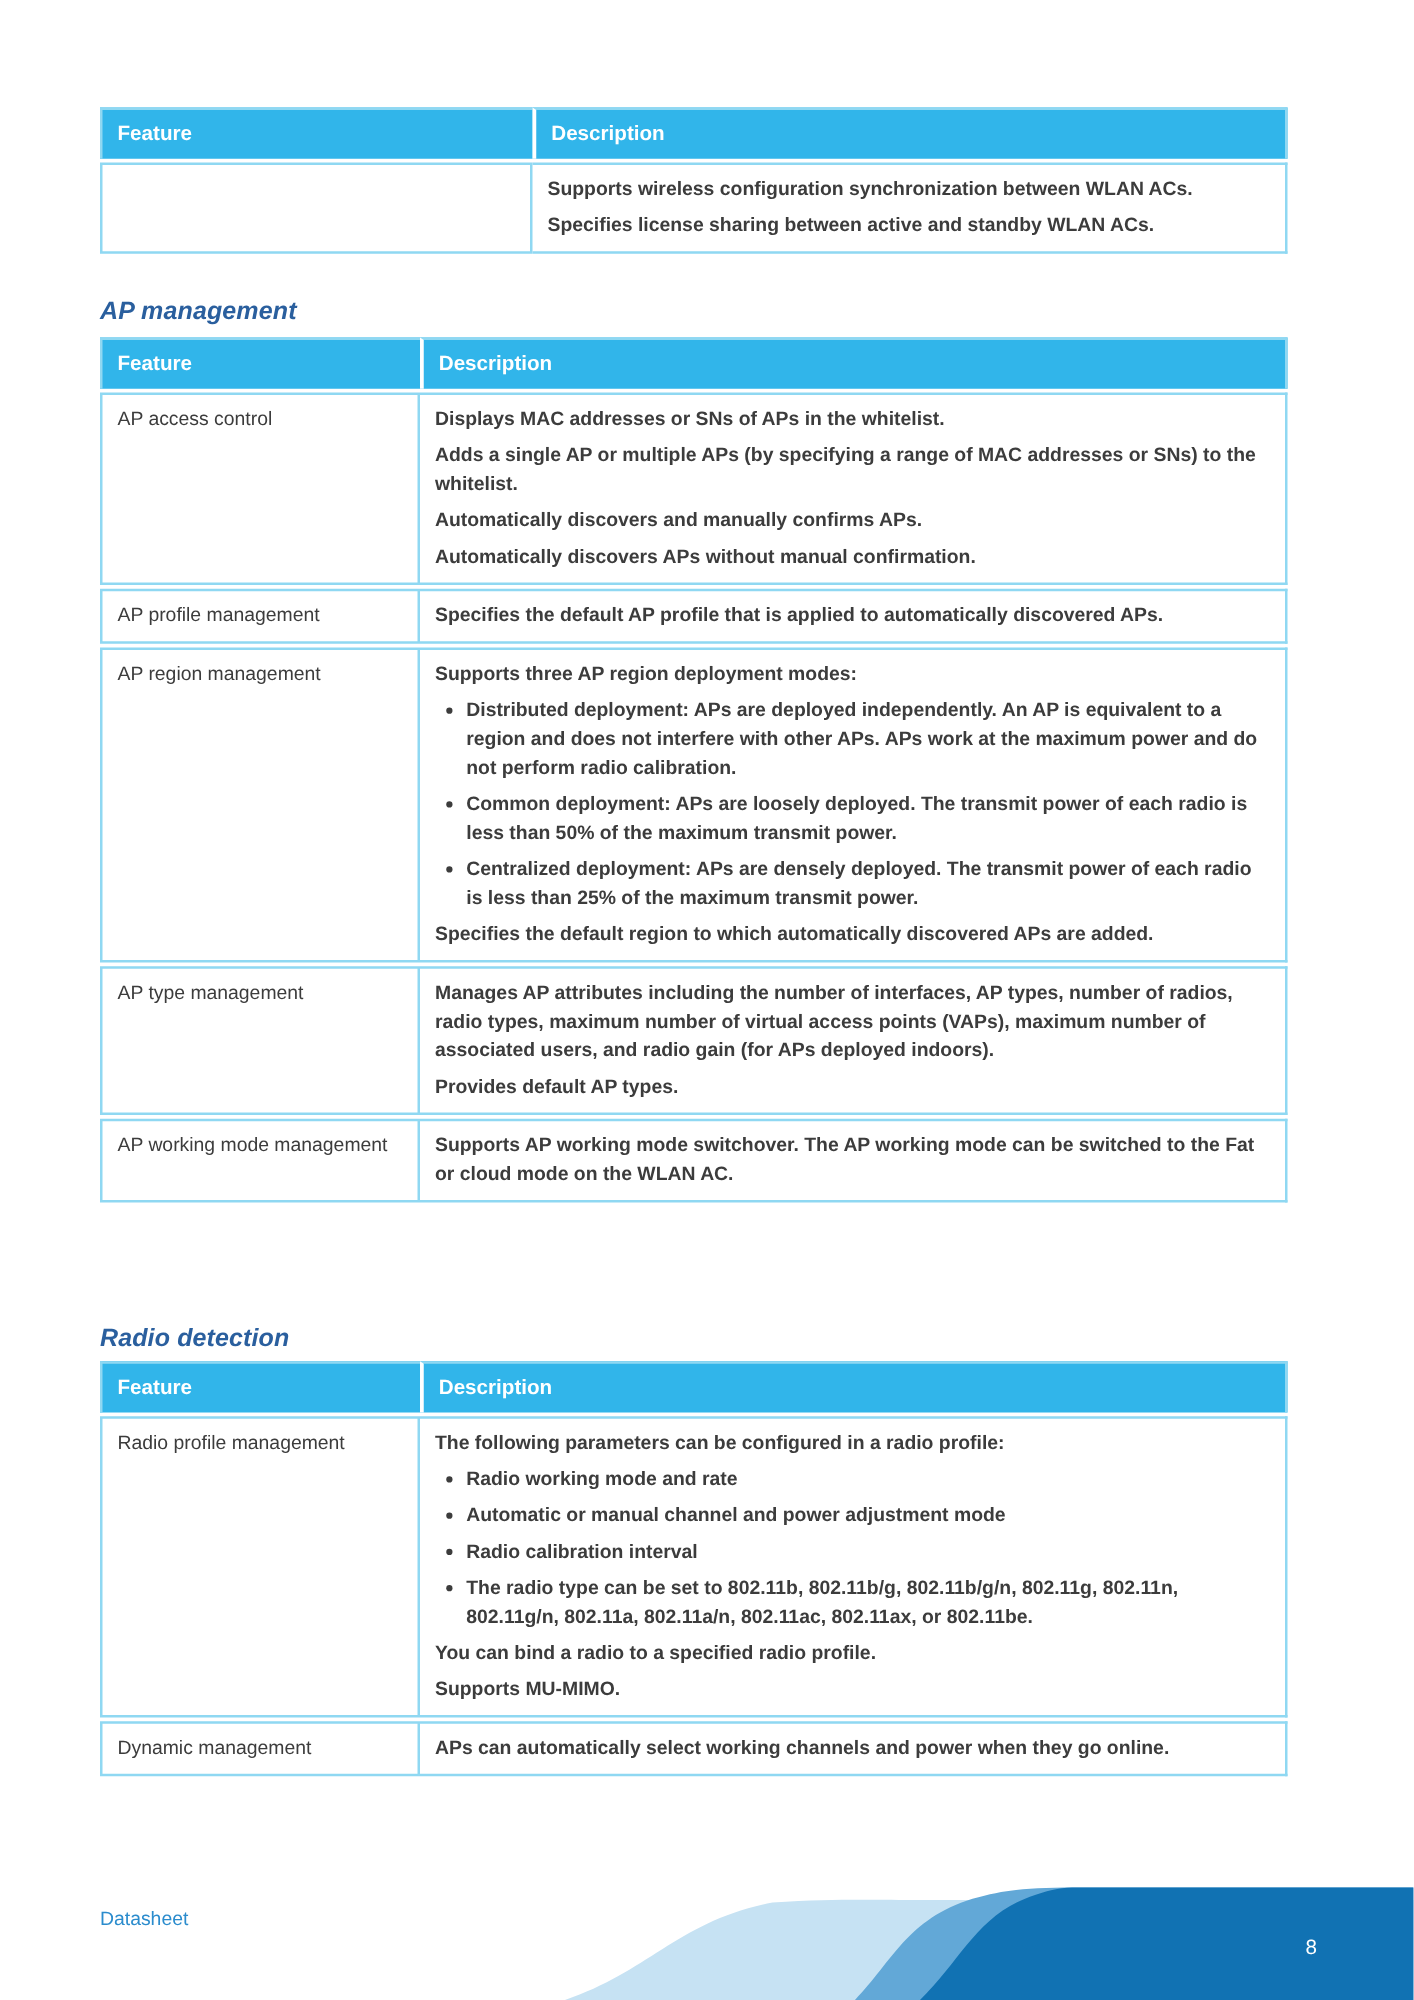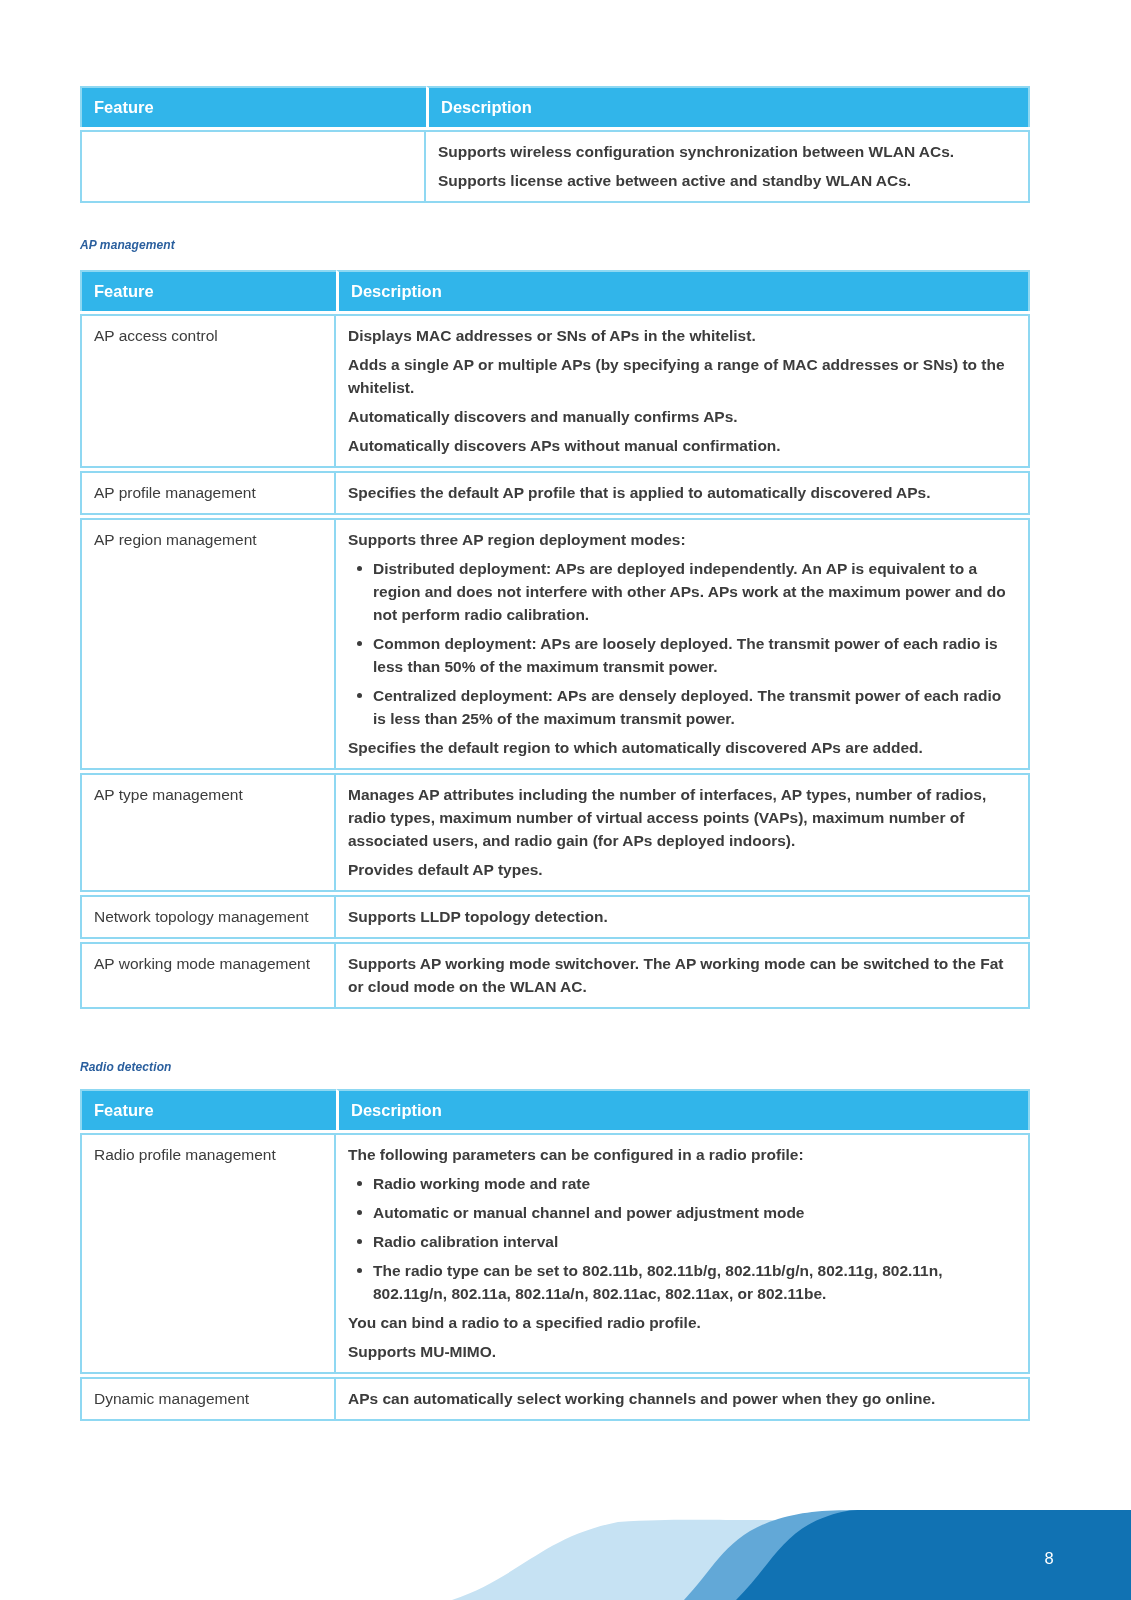--- a/index.html
+++ b/index.html
@@ -11,21 +11,21 @@
     --header_text:#ffffff;
   }
   html,body{margin:0;padding:0;background:#ffffff;}
   .page{
     position:relative;width:1131px;height:1600px;background:#ffffff;
     font-family:"Liberation Sans","DejaVu Sans",sans-serif;overflow:hidden;
   }
   .block{position:absolute;left:80px;width:1075px;}
   h3.sec-heading{
     position:absolute;left:80px;margin:0;
-    font-size:12px;font-style:italic;font-weight:bold;
+    font-size:20px;font-style:italic;font-weight:bold;
     color:var(--section_heading);letter-spacing:0.1px;
   }
   table.tbl{
     width:950px;border-collapse:separate;border-spacing:0 3px;
     table-layout:fixed;margin-top:-3px;
   }
   table.t0 col.c1{width:346px;}
   table.t1 col.c1{width:256px;}
   table.t2 col.c1{width:256px;}
   th{
@@ -72,21 +72,21 @@
         <tr>
           <th class="feat-h">Feature</th>
           <th class="desc-h">Description</th>
         </tr>
       </thead>
       <tbody>
           <tr>
             <td class="feat"></td>
             <td class="desc">
               <p>Supports wireless configuration synchronization between WLAN ACs.</p>
-              <p>Supports license active between active and standby WLAN ACs.</p>
+              <p>Specifies license sharing between active and standby WLAN ACs.</p>
             </td>
           </tr>
         </tbody>
     </table>
   </section>
 
   <h3 class="sec-heading" style="top:238px">AP management</h3>
 
   <section class="block" style="top:270px">
     <table class="tbl t1">
@@ -136,26 +136,20 @@
             </td>
           </tr>
           <tr>
             <td class="feat">AP type management</td>
             <td class="desc">
               <p>Manages AP attributes including the number of interfaces, AP types, number of radios, radio types, maximum number of virtual access points (VAPs), maximum number of associated users, and radio gain (for APs deployed indoors).</p>
               <p>Provides default AP types.</p>
             </td>
           </tr>
           <tr>
-            <td class="feat">Network topology management</td>
-            <td class="desc">
-              <p>Supports LLDP topology detection.</p>
-            </td>
-          </tr>
-          <tr>
             <td class="feat">AP working mode management</td>
             <td class="desc">
               <p>Supports AP working mode switchover. The AP working mode can be switched to the Fat or cloud mode on the WLAN AC.</p>
             </td>
           </tr>
         </tbody>
     </table>
   </section>
 
   <h3 class="sec-heading" style="top:1060px">Radio detection</h3>
@@ -201,20 +195,21 @@
             <td class="feat">Dynamic management</td>
             <td class="desc">
               <p>APs can automatically select working channels and power when they go online.</p>
             </td>
           </tr>
         </tbody>
     </table>
   </section>
 
   <div class="footer-title">
+    <div>Datasheet</div>
   </div>
 
   <svg class="wave" viewBox="0 0 1131 95" preserveAspectRatio="none">
     <path d="M 452,95 C 520,72 542,32 618,17 C 668,14 690,15 740,15 L 1131,15 L 1131,95 Z" fill="#c6e2f3"></path>
     <path d="M 684,95 C 714,64 726,30 778,14 C 806,6 824,5 868,5 L 1131,5 L 1131,95 Z" fill="#62a8d7"></path>
     <path d="M 736,95 C 770,62 782,26 828,11 C 842,6 850,5 862,5 L 1131,5 L 1131,95 Z" fill="#1172b3"></path>
   </svg>
 
   <div class="page-num">8</div>
 

